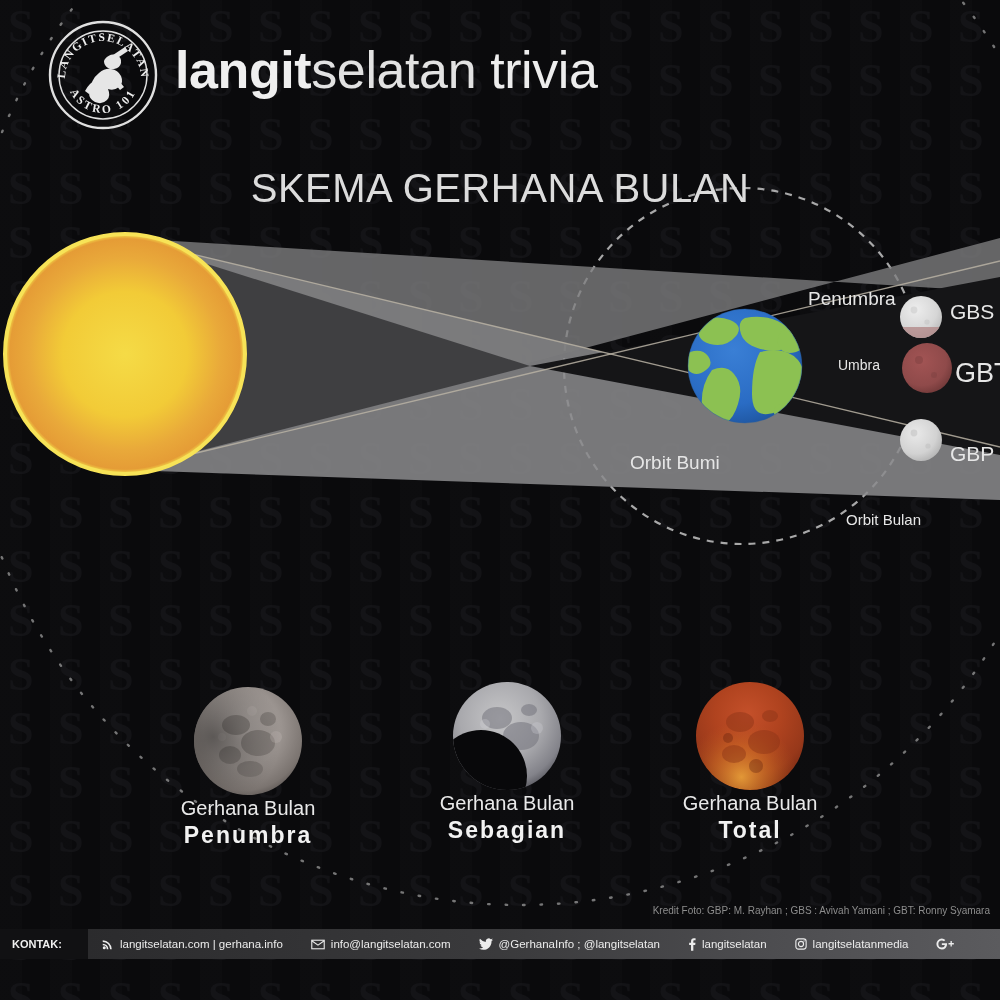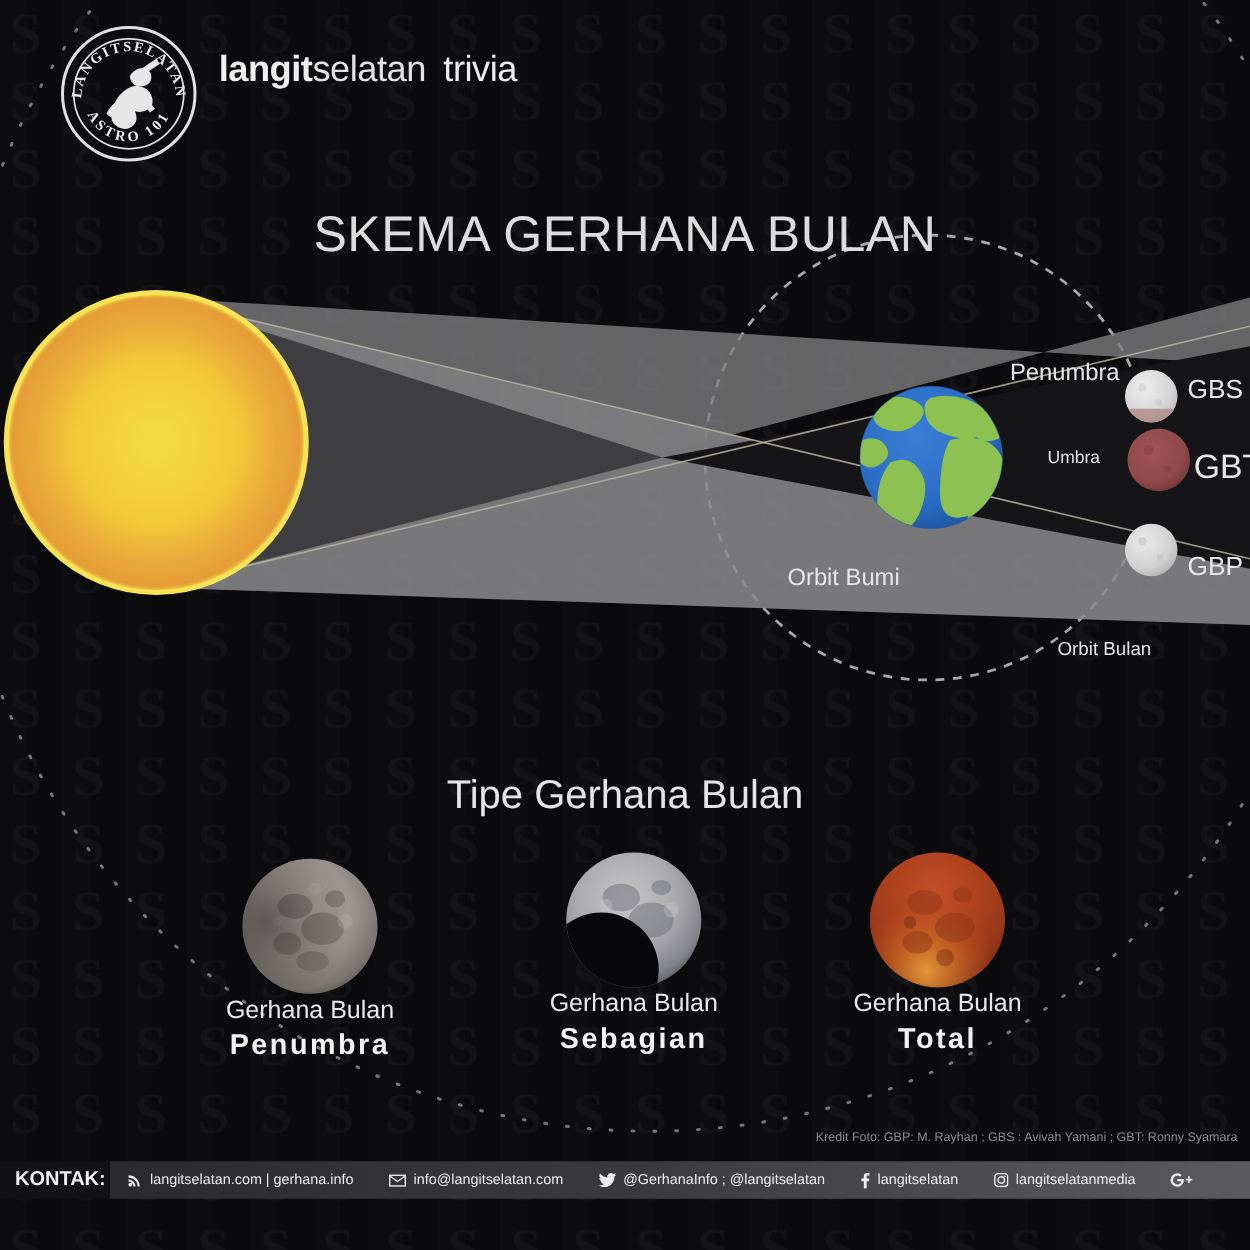--- a/index.html
+++ b/index.html
@@ -41,21 +41,21 @@
     z-index: 20;
   }
   #logo-mark {
     position: absolute;
     left: 47px; top: 19px;
     width: 112px; height: 112px;
   }
   #wordmark {
     position: absolute;
     left: 175px; top: 40px;
-    font-size: 29px;
+    font-size: 52px;
     letter-spacing: -0.4px;
     white-space: nowrap;
     color: #efefef;
     text-align: center;
   }
   .wm-bold { font-weight: 700; }
   .wm-light { font-weight: 300; color: #e2e2e2; }
   .wm-trivia { font-weight: 400; color: #ededed; margin-left: 14px; }
 
   
@@ -149,21 +149,21 @@
     display: flex;
     align-items: center;
   }
   #footer-kontak {
     width: 88px;
     flex: 0 0 88px;
     height: 30px;
     display: flex; align-items: center;
     padding-left: 12px;
     box-sizing: border-box;
-    font-size: 16px;
+    font-size: 11px;
     font-weight: 700;
     color: #f0f0f0;
     background: #111113;
   }
   #footer-strip {
     flex: 1 1 auto;
     height: 30px;
     display: flex;
     align-items: center;
     background: linear-gradient(90deg,#2b2b2d 0%, #3a3a3c 45%, #4d4d50 75%, #5b5b5e 100%);
@@ -318,21 +318,20 @@
   <div id="title-skema">SKEMA GERHANA BULAN</div>
 
   <div class="diagram-label" id="label-penumbra">Penumbra</div>
   <div class="diagram-label" id="label-umbra">Umbra</div>
   <div class="diagram-label" id="label-gbs">GBS</div>
   <div class="diagram-label" id="label-gbt">GBT</div>
   <div class="diagram-label" id="label-gbp">GBP</div>
   <div class="diagram-label" id="label-orbit-bumi">Orbit Bumi</div>
   <div class="diagram-label" id="label-orbit-bulan">Orbit Bulan</div>
 
-  <div id="title-tipe">Tipe Gerhana Bulan</div>
 
   <div class="moon-card" id="card-penumbra">
     <div class="moon-photo">
       <svg viewBox="0 0 112 112" width="112" height="112">
         <defs>
           <radialGradient id="pmGrad" cx="45%" cy="38%" r="66%">
             <stop offset="0%" stop-color="#b3aca8"></stop>
             <stop offset="55%" stop-color="#9a938f"></stop>
             <stop offset="88%" stop-color="#7b7470"></stop>
             <stop offset="100%" stop-color="#5e5855"></stop>

